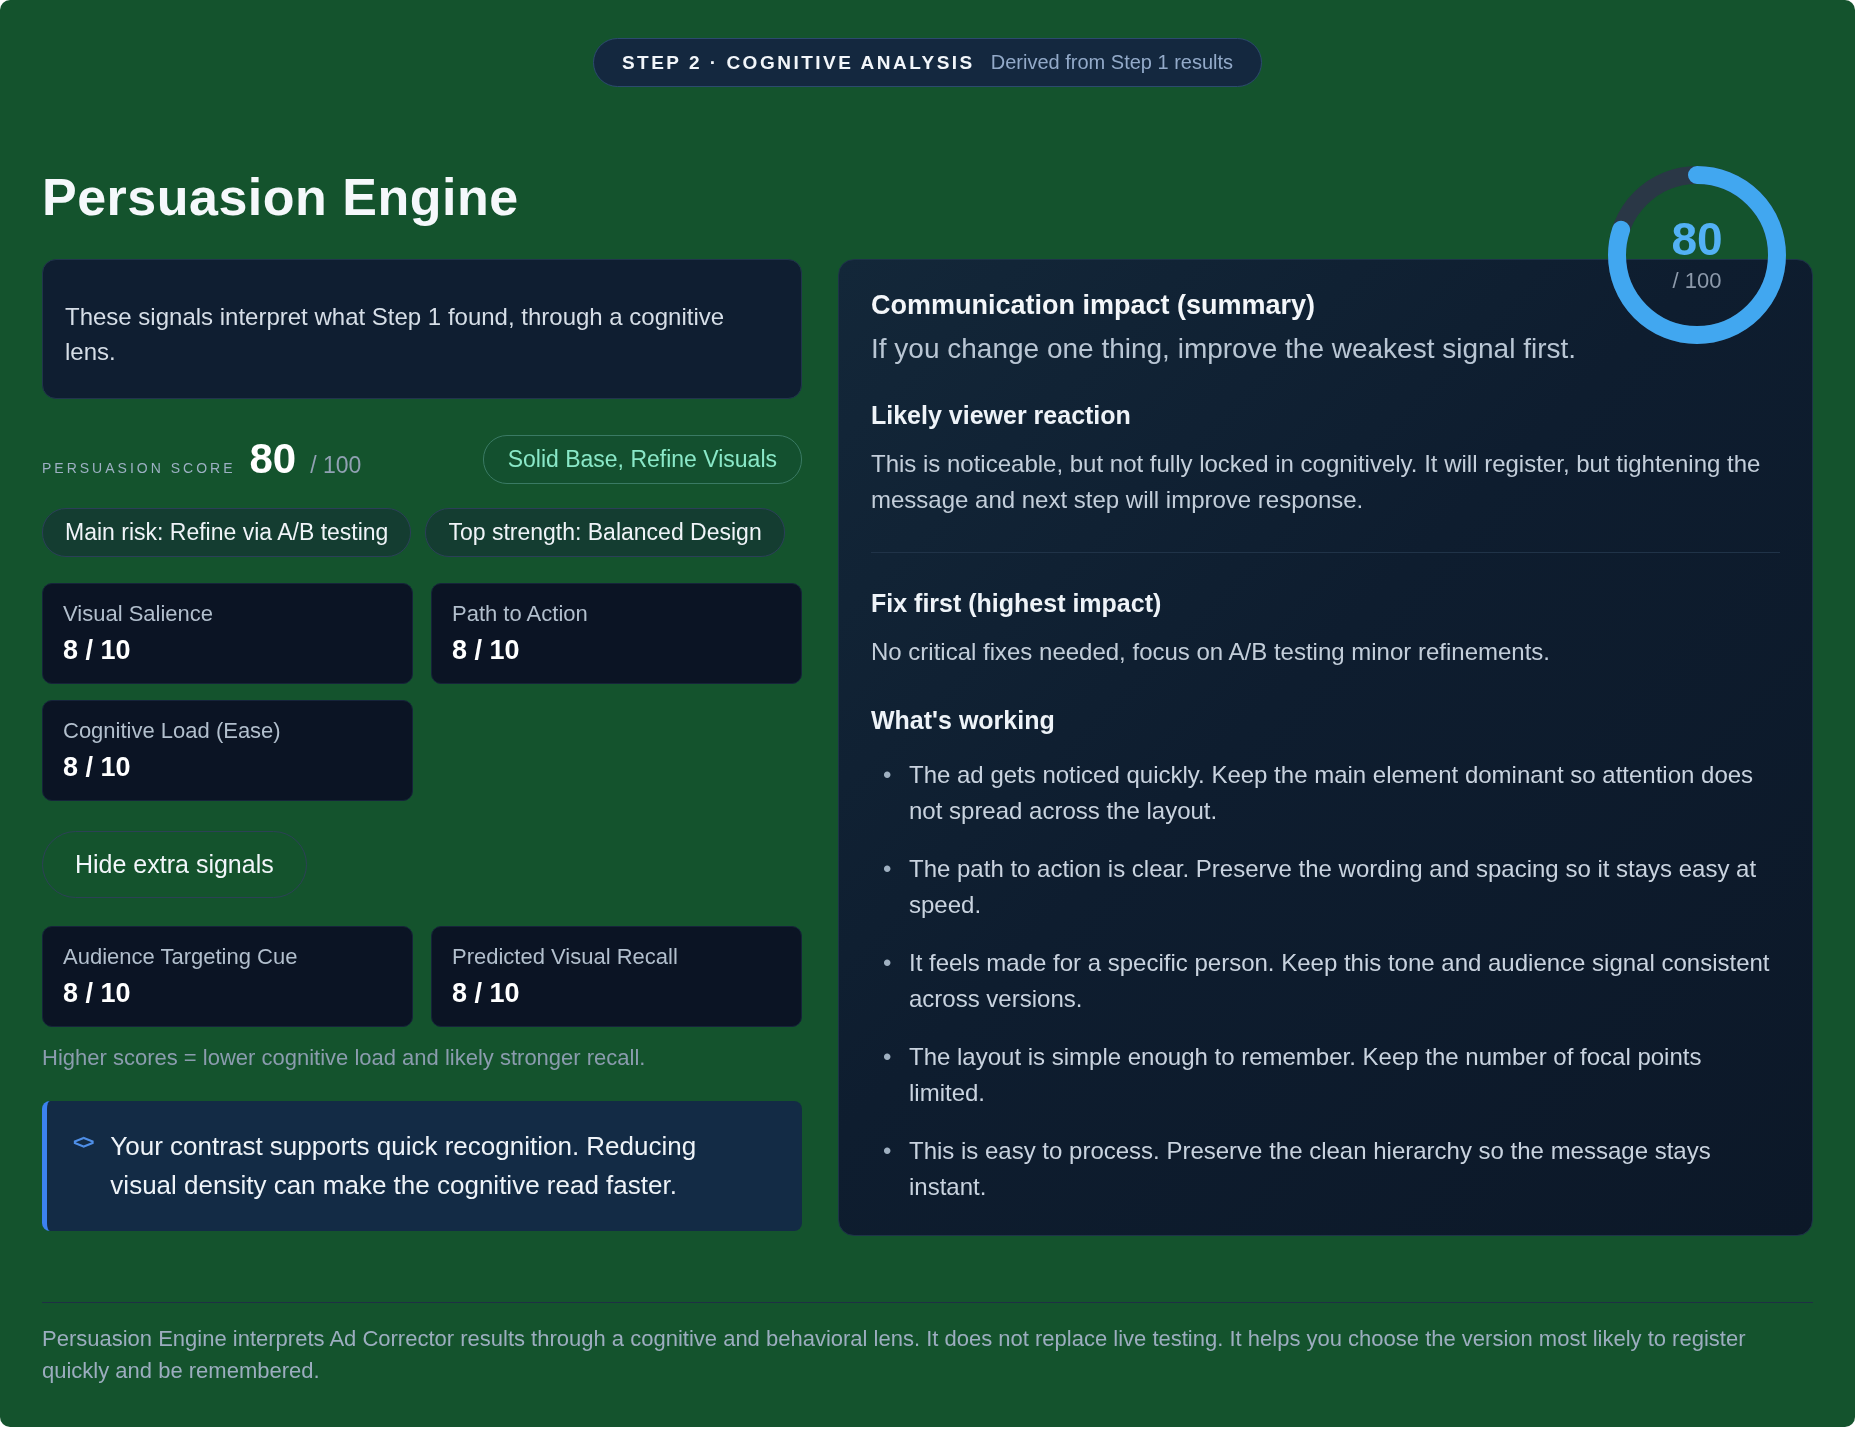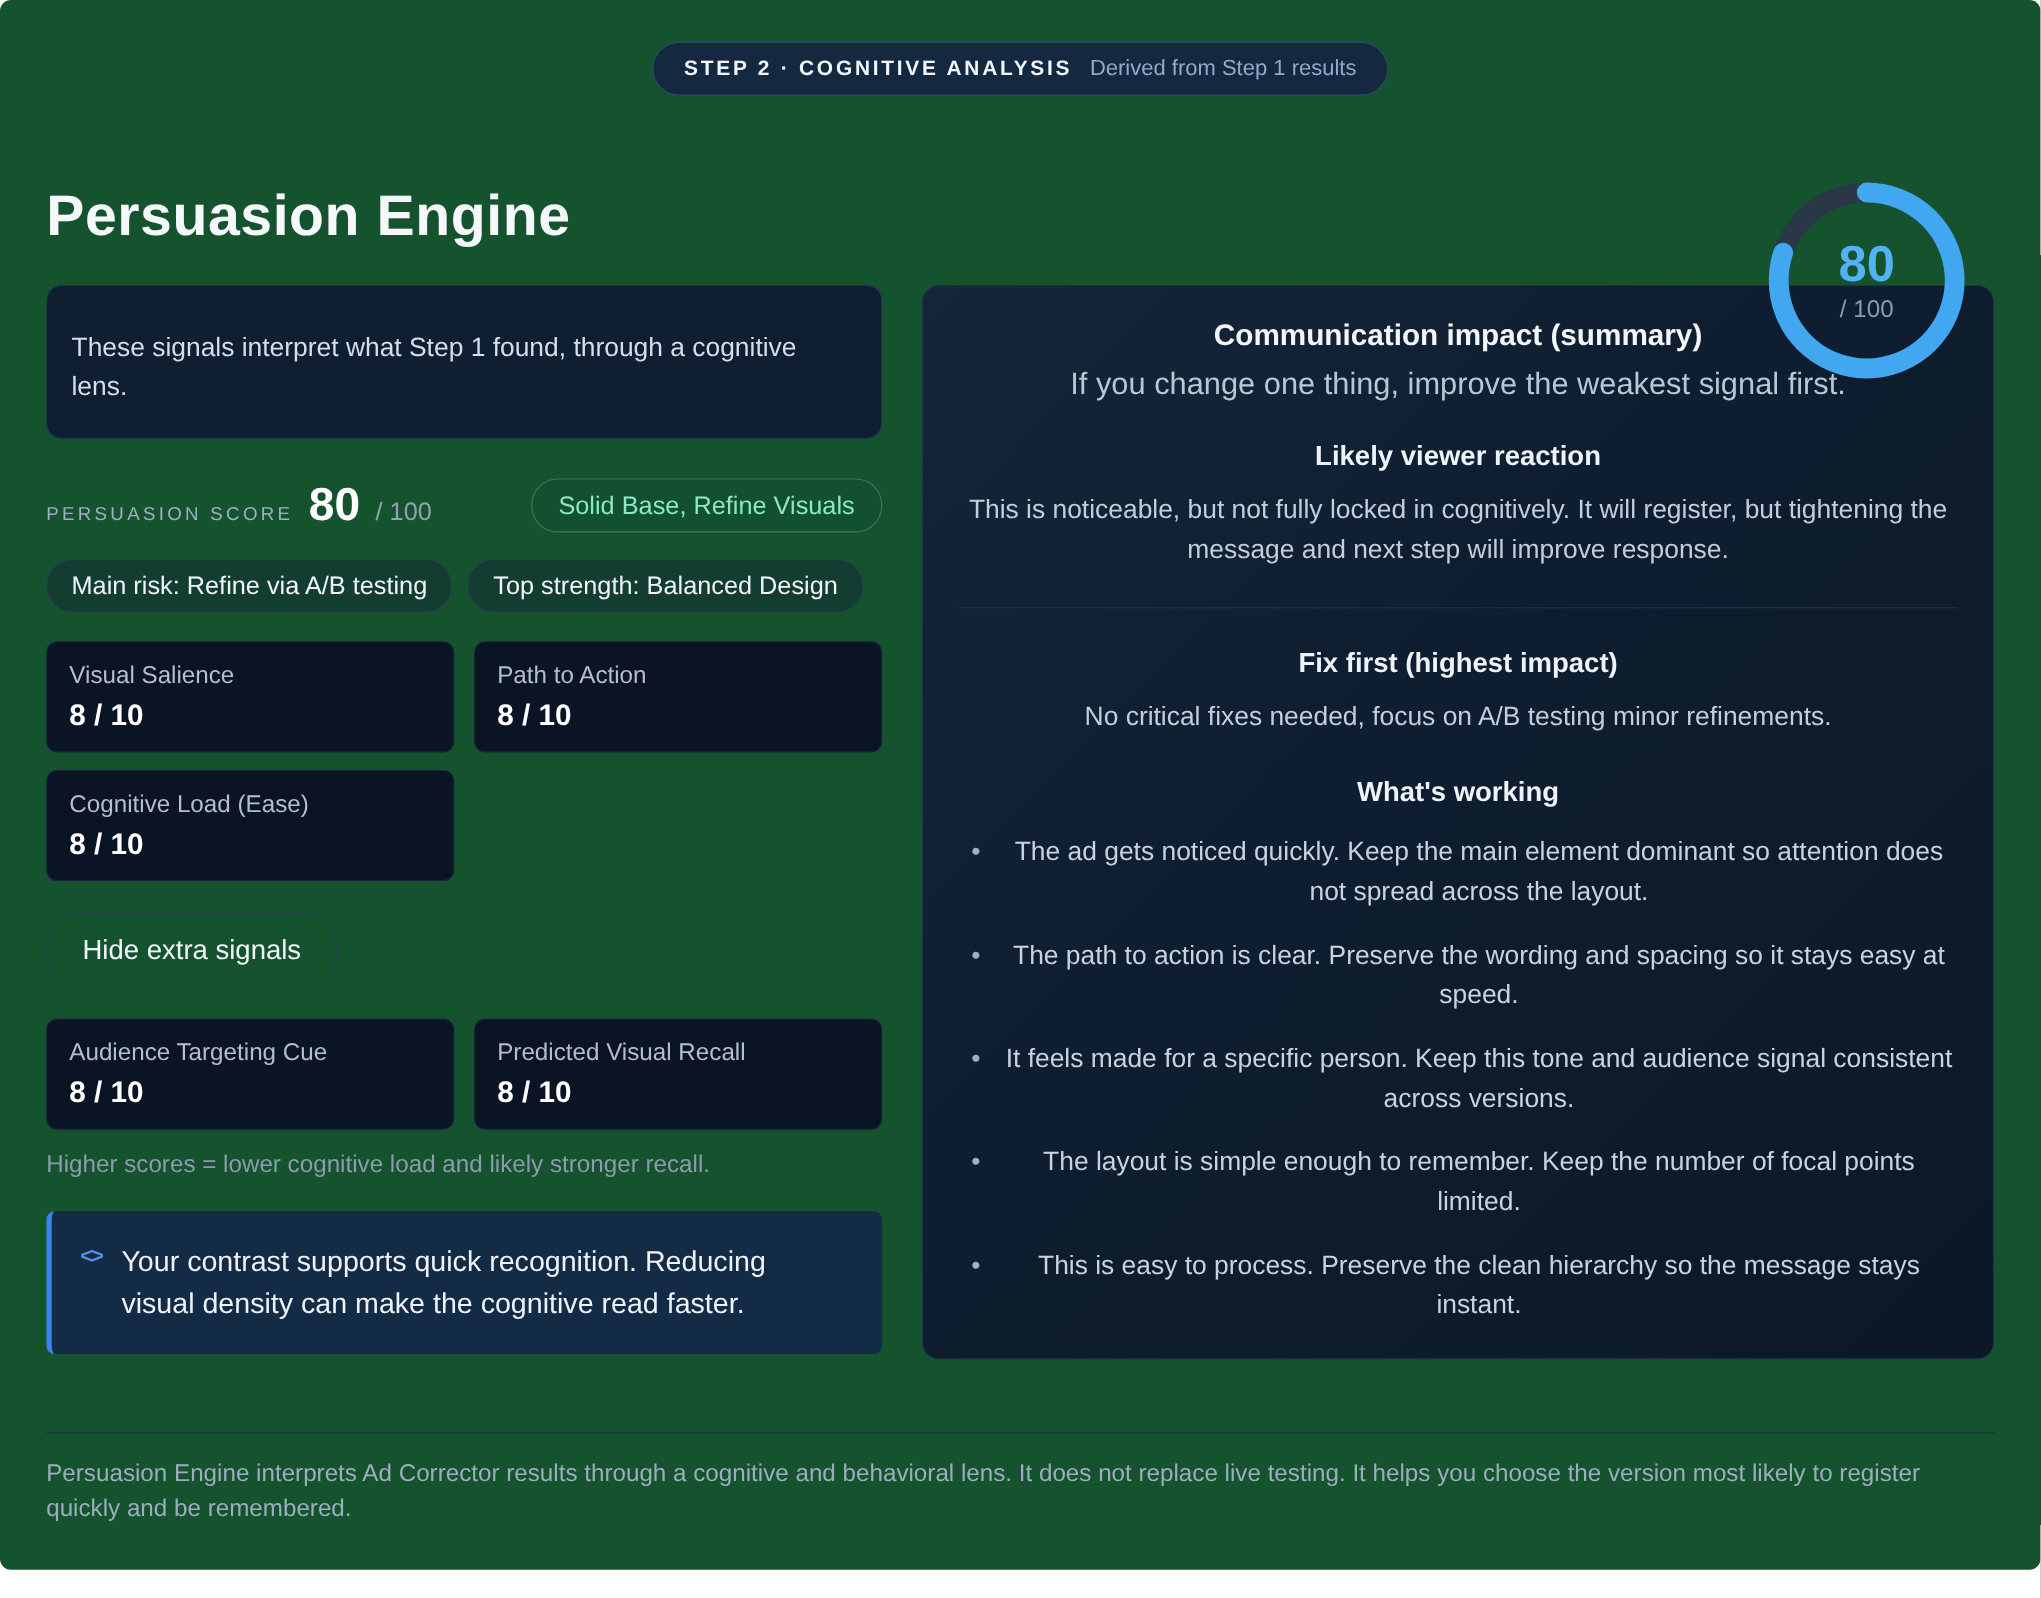--- a/index.html
+++ b/index.html
@@ -51,21 +51,21 @@
   .status-label { color:#cdd7e2; font-size:24px; }
   .ready-badge {
     color:#7fe5c4; font-size:23px; border:1px solid #38705d;
     background:rgba(18,72,56,0.25); border-radius:26px; padding:9px 24px;
   }
   .status-note { color:#d6dee7; font-size:24px; line-height:1.45; margin-top:14px; }
 
   
   .score-row { display:flex; align-items:center; justify-content:space-between; margin-top:36px; }
   .score-left { display:flex; align-items:baseline; gap:14px; }
-  .score-label { color:#9db0c3; font-size:17px; letter-spacing:3px; }
+  .score-label { color:#9db0c3; font-size:14px; letter-spacing:3px; }
   .score-value { color:#ffffff; font-size:42px; font-weight:bold; }
   .score-max { color:#91a1b3; font-size:23px; }
   .verdict-badge {
     color:#8ae8c8; font-size:23px; border:1px solid #3a7a64;
     background:rgba(18,72,56,0.22); border-radius:24px; padding:10px 24px; white-space:nowrap;
   }
 
   
   .chips { display:flex; gap:14px; margin-top:24px; }
   .chip {
@@ -97,21 +97,20 @@
     padding:26px 26px 26px 26px;
   }
   .callout-icon { color:#4f8fe8; font-size:20px; font-weight:bold; letter-spacing:-2px; padding-top:4px; }
   .callout-text { color:#eef3f8; font-size:26px; line-height:1.5; max-width:650px; }
 
   
   .summary-panel {
     height:100%; border:1px solid #1e3349; border-radius:16px;
     background:linear-gradient(135deg, #132739 0%, #0e1d2f 45%, #0c1828 100%);
     padding:30px 32px;
-    text-align:center;
   }
   .sum-title { color:#f3f6f9; font-size:27px; font-weight:bold; }
   .sum-sub { color:#b9c6d4; font-size:28px; margin-top:12px; }
   .sum-h2 { color:#eef3f8; font-size:25px; font-weight:bold; margin-top:36px; }
   .sum-body { color:#c3ceda; font-size:24px; line-height:1.5; margin-top:16px; }
   .sum-divider { border:none; border-top:1px solid #203348; margin:34px 0 2px 0; }
   .working-list { list-style:none; margin-top:20px; }
   .working-list li {
     position:relative; color:#c9d3df; font-size:24px; line-height:1.5;
     padding-left:38px; margin-top:22px;

